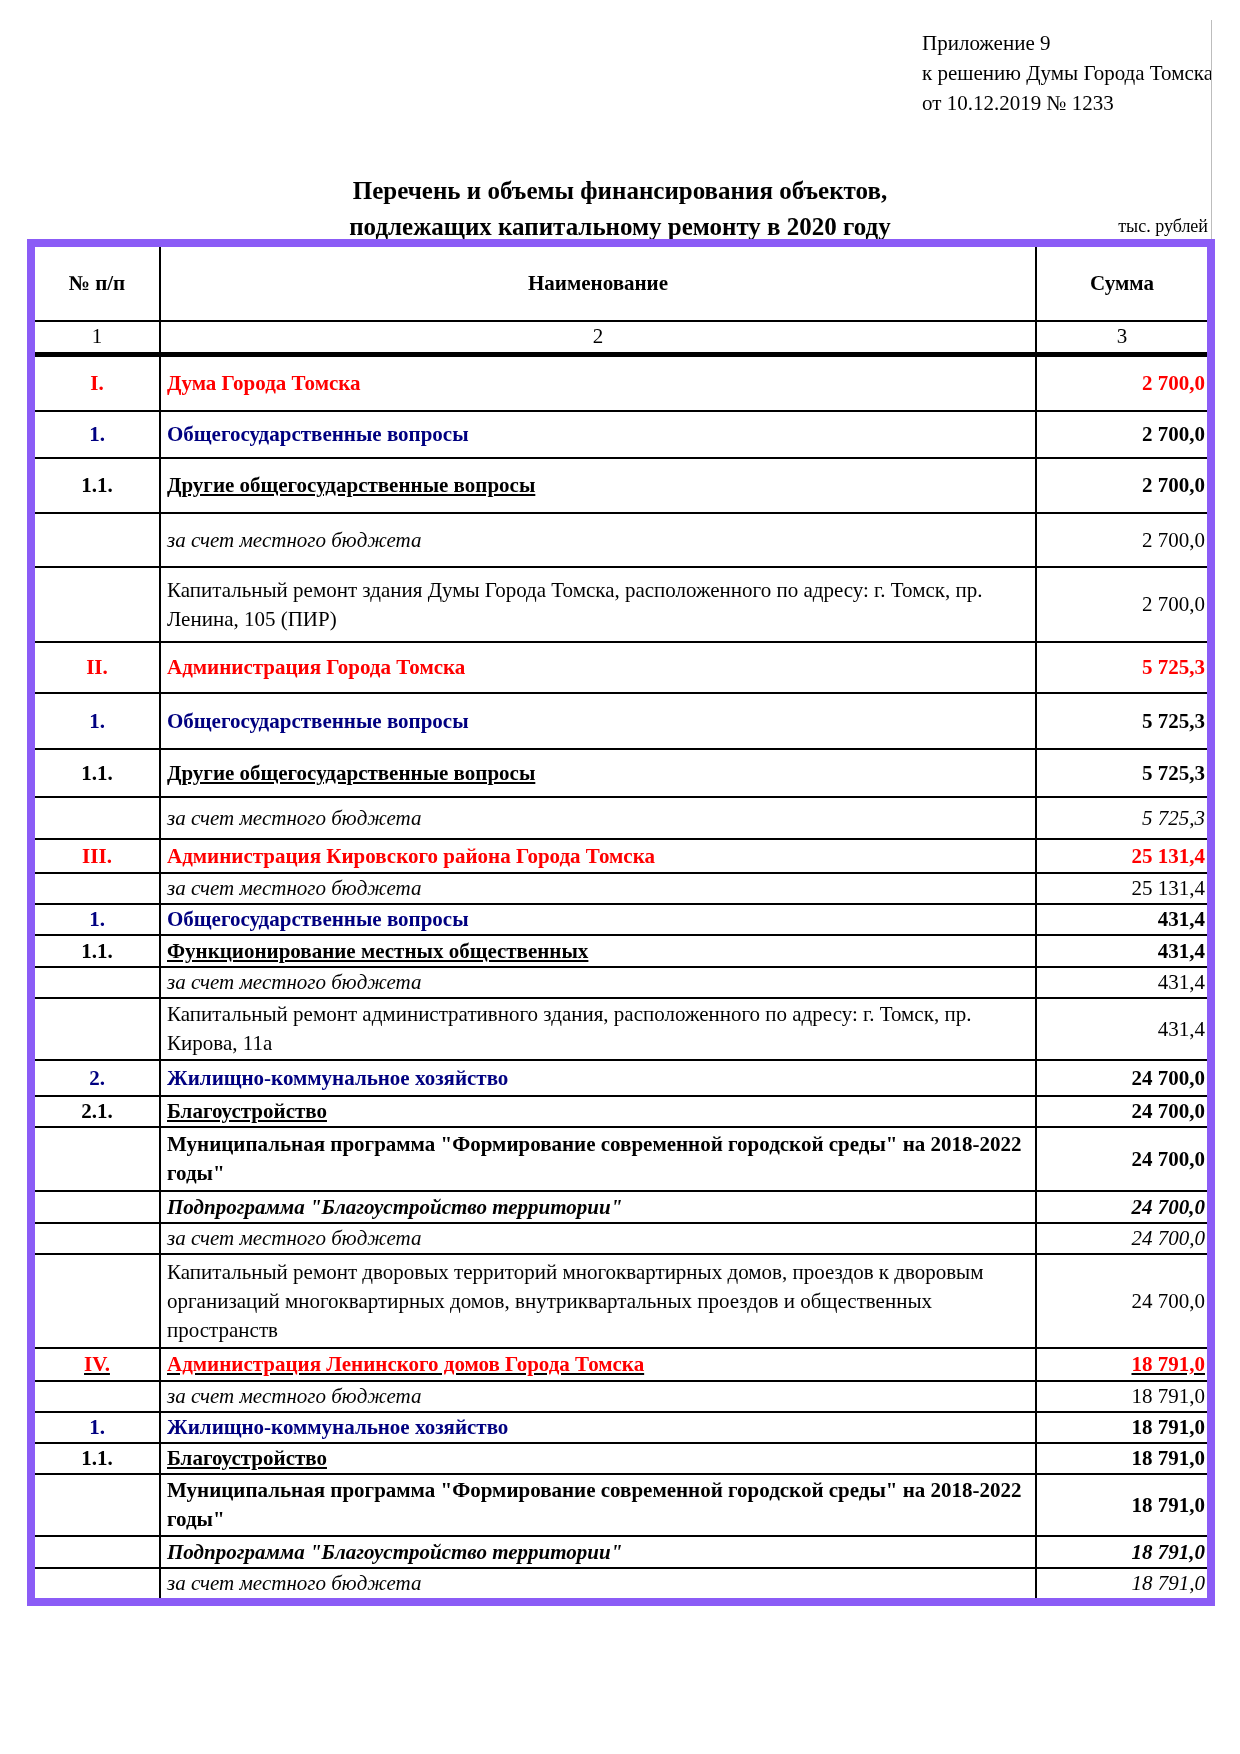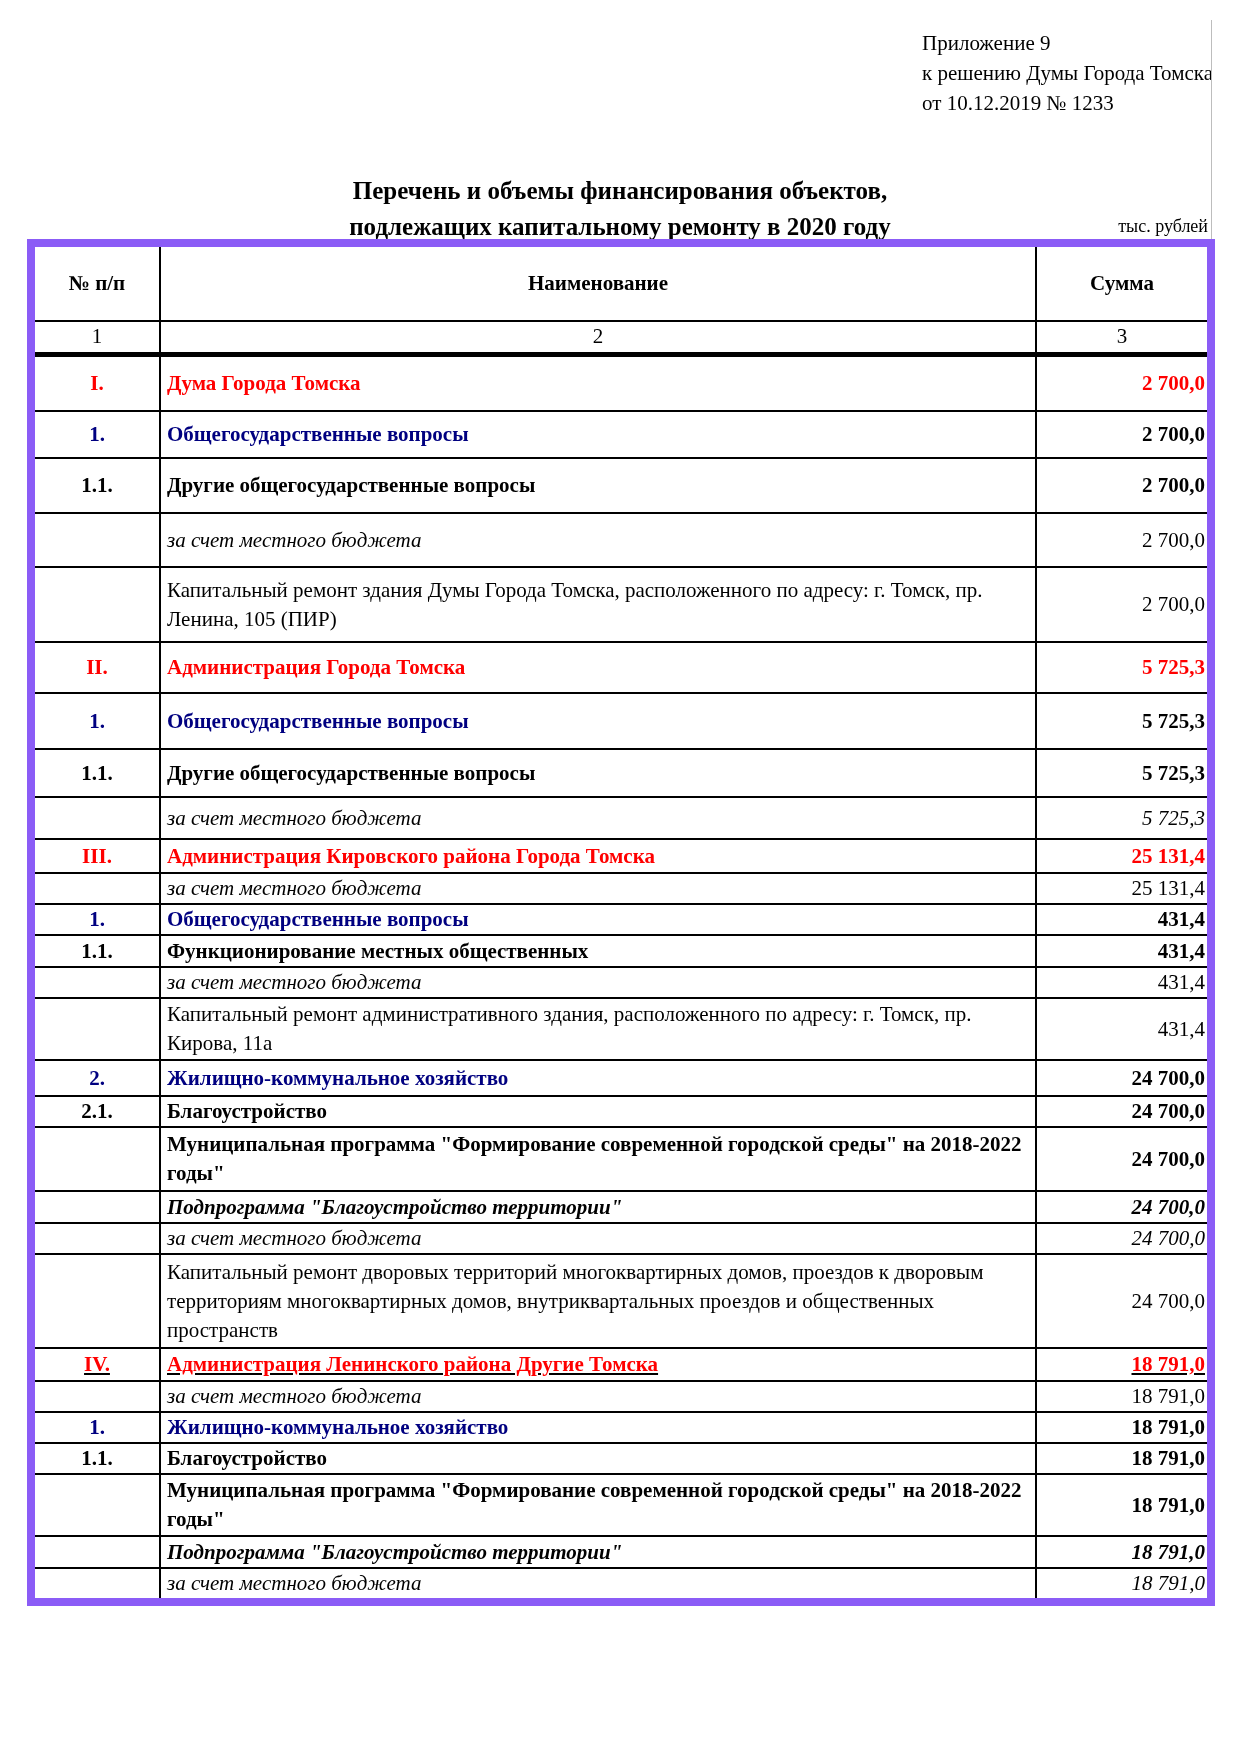--- a/index.html
+++ b/index.html
@@ -12,21 +12,21 @@
     table.grid { position: absolute; left: 27px; top: 239px; width: 1180px; border-collapse: collapse; table-layout: fixed; }
     table.grid td { border: 2px solid #000; padding: 0 6px; font-size: 21px; line-height: 29px; vertical-align: middle; }
     table.grid tr.head td { font-weight: bold; text-align: center; font-size: 21px; }
     table.grid tr.colnums td { text-align: center; }
     table.grid { border: 8px solid #8b5cf6; }
     tr.colnums td { border-bottom: 5px solid #000 !important; }
     td.num { text-align: center; font-weight: bold; }
     td.amt { text-align: right; padding-right: 2px !important; }
     .lvl-org { color: #ff0000; font-weight: bold; }
     .lvl-sec { color: #000080; font-weight: bold; }
-    .lvl-sub { color: #000; font-weight: bold; }
+    .lvl-sub { color: #000; font-weight: bold; text-decoration: underline; }
     .lvl-prog { color: #000; font-weight: bold; }
     .lvl-subprog { color: #000; font-weight: bold; font-style: italic; }
     .lvl-budget { color: #000; font-style: italic; }
     .lvl-item { color: #000; }
     .amt-org { color: #ff0000; font-weight: bold; }
     .amt-bold { font-weight: bold; color: #000; }
     .amt-bolditalic { font-weight: bold; font-style: italic; }
     .amt-italic { font-style: italic; }
     .amt-plain { }
   </style>
@@ -159,26 +159,26 @@
         <td class="lvl-subprog">Подпрограмма "Благоустройство территории"</td>
         <td class="amt amt-bolditalic">24 700,0</td>
       </tr>
       <tr style="height: 30px;">
         <td class="num "></td>
         <td class="lvl-budget">за счет местного бюджета</td>
         <td class="amt amt-italic">24 700,0</td>
       </tr>
       <tr style="height: 94px;">
         <td class="num "></td>
-        <td class="lvl-item">Капитальный ремонт дворовых территорий многоквартирных домов, проездов к дворовым территориям многоквартирных домов, внутриквартальных проездов и общественных пространств</td>
+        <td class="lvl-item">Капитальный ремонт дворовых территорий многоквартирных домов, проездов к дворовым организаций многоквартирных домов, внутриквартальных проездов и общественных пространств</td>
         <td class="amt amt-plain">24 700,0</td>
       </tr>
       <tr style="height: 33px; text-decoration: underline;">
         <td class="num lvl-org">IV.</td>
-        <td class="lvl-org">Администрация Ленинского района Другие Томска</td>
+        <td class="lvl-org">Администрация Ленинского домов Города Томска</td>
         <td class="amt amt-org">18 791,0</td>
       </tr>
       <tr style="height: 31px;">
         <td class="num "></td>
         <td class="lvl-budget">за счет местного бюджета</td>
         <td class="amt amt-plain">18 791,0</td>
       </tr>
       <tr style="height: 31px;">
         <td class="num lvl-sec">1.</td>
         <td class="lvl-sec">Жилищно-коммунальное хозяйство</td>

